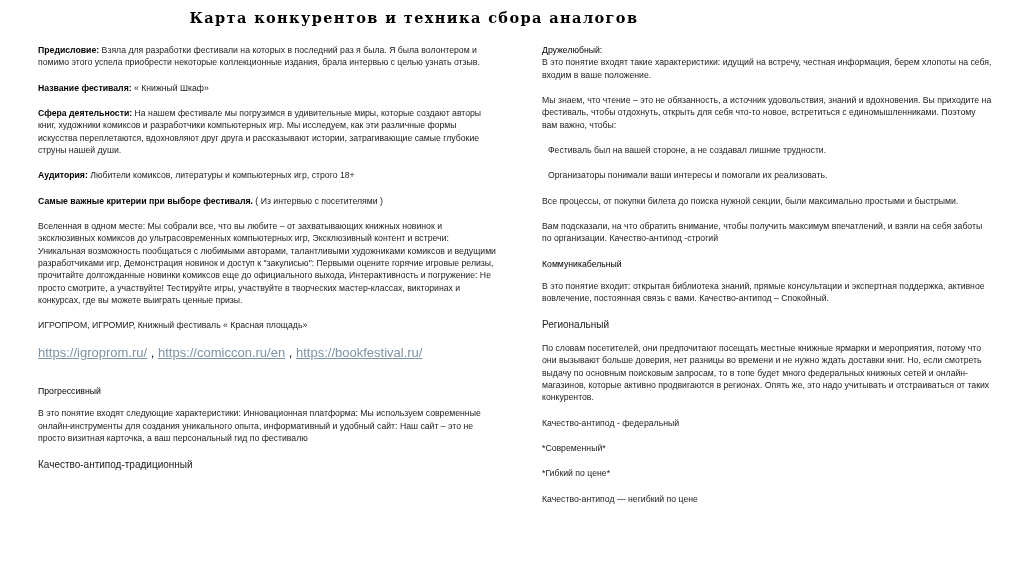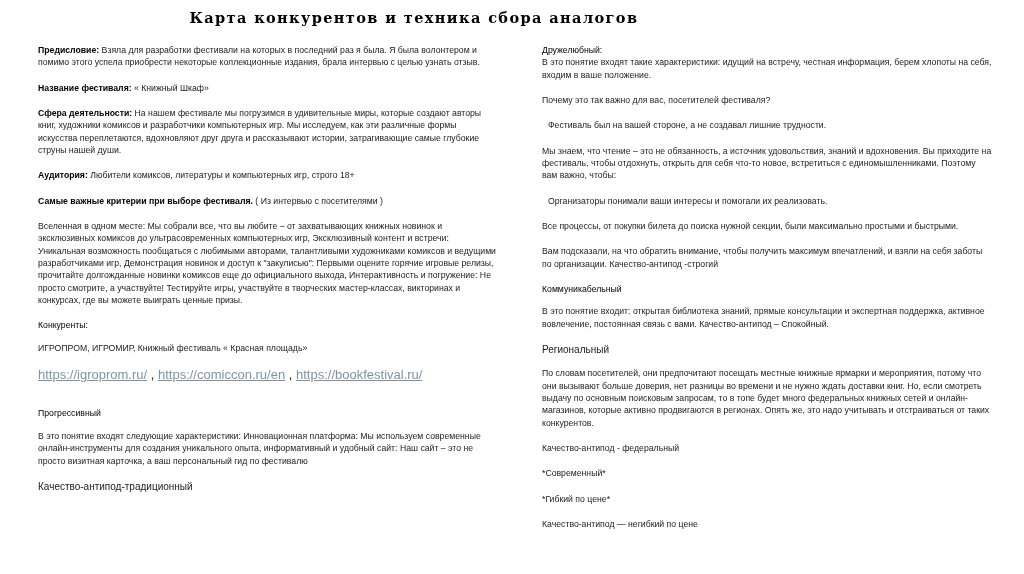--- a/index.html
+++ b/index.html
@@ -123,21 +123,20 @@
         <span class="lbl">Аудитория:</span><span> Любители комиксов, литературы и компьютерных игр, строго 18+</span>
       </p>
 
       <p class="blk gap-lg">
         <span class="lbl">Самые важные критерии при выборе фестиваля.</span>
         <span>( Из интервью с посетителями )</span>
       </p>
 
       <p class="blk gap-lg"> Вселенная в одном месте: Мы собрали все, что вы любите – от захватывающих книжных новинок и эксклюзивных комиксов до ультрасовременных компьютерных игр, Эксклюзивный контент и встречи: Уникальная возможность пообщаться с любимыми авторами, талантливыми художниками комиксов и ведущими разработчиками игр, Демонстрация новинок и доступ к "закулисью": Первыми оцените горячие игровые релизы, прочитайте долгожданные новинки комиксов еще до официального выхода, Интерактивность и погружение: Не просто смотрите, а участвуйте! Тестируйте игры, участвуйте в творческих мастер-классах, викторинах и конкурсах, где вы можете выиграть ценные призы.</p>
 
-      <p class="hdg">Конкуренты:</p>
 
       <p class="blk tight">ИГРОПРОМ, ИГРОМИР, Книжный фестиваль  « Красная площадь»</p>
 
       <p class="links">
         <a class="lnk" href="#">https://igroprom.ru/</a><span class="sep"> , </span><a class="lnk" href="#">https://comiccon.ru/en</a><span class="sep"> , </span><a class="lnk" href="#">https://bookfestival.ru/</a>
       </p>
 
 
       <div class="spacer-md"></div>
 
@@ -148,25 +147,24 @@
       <p class="plainhdg">Качество-антипод-традиционный</p>
 
     </div>
 
     <div class="col col-right">
 
       <p class="hdg" style="margin-bottom:0">Дружелюбный:</p>
 
       <p class="blk gap-lg">В это понятие входят такие характеристики:  идущий на встречу, честная информация, берем хлопоты на себя, входим в ваше положение.</p>
 
-      <p class="blk gap-lg">Почему это так важно для вас, посетителей фестиваля?</p>
+
+      <p class="blk gap-lg">Мы знаем, что чтение – это не обязанность, а источник удовольствия, знаний и вдохновения. Вы приходите на фестиваль, чтобы отдохнуть, открыть для себя что-то новое, встретиться с единомышленниками. Поэтому вам важно, чтобы:</p>
 
       <p class="blk gap-lg indent">Фестиваль был на вашей стороне, а не создавал лишние трудности.</p>
-
-      <p class="blk gap-lg">Мы знаем, что чтение – это не обязанность, а источник удовольствия, знаний и вдохновения. Вы приходите на фестиваль, чтобы отдохнуть, открыть для себя что-то новое, встретиться с единомышленниками. Поэтому вам важно, чтобы:</p>
 
       <p class="blk gap-lg indent">Организаторы понимали ваши интересы и помогали их реализовать.</p>
 
       <p class="blk gap-lg">Все процессы, от покупки билета до поиска нужной секции, были максимально простыми и быстрыми.</p>
 
       <p class="blk gap-lg">Вам подсказали, на что обратить внимание, чтобы получить максимум впечатлений, и взяли на себя заботы по организации. Качество-антипод -строгий</p>
 
       <p class="hdg">Коммуникабельный</p>
 
       <p class="blk gap-lg">В это понятие входит: открытая библиотека знаний, прямые консультации и экспертная поддержка, активное вовлечение, постоянная связь с вами. Качество-антипод – Спокойный.</p>

